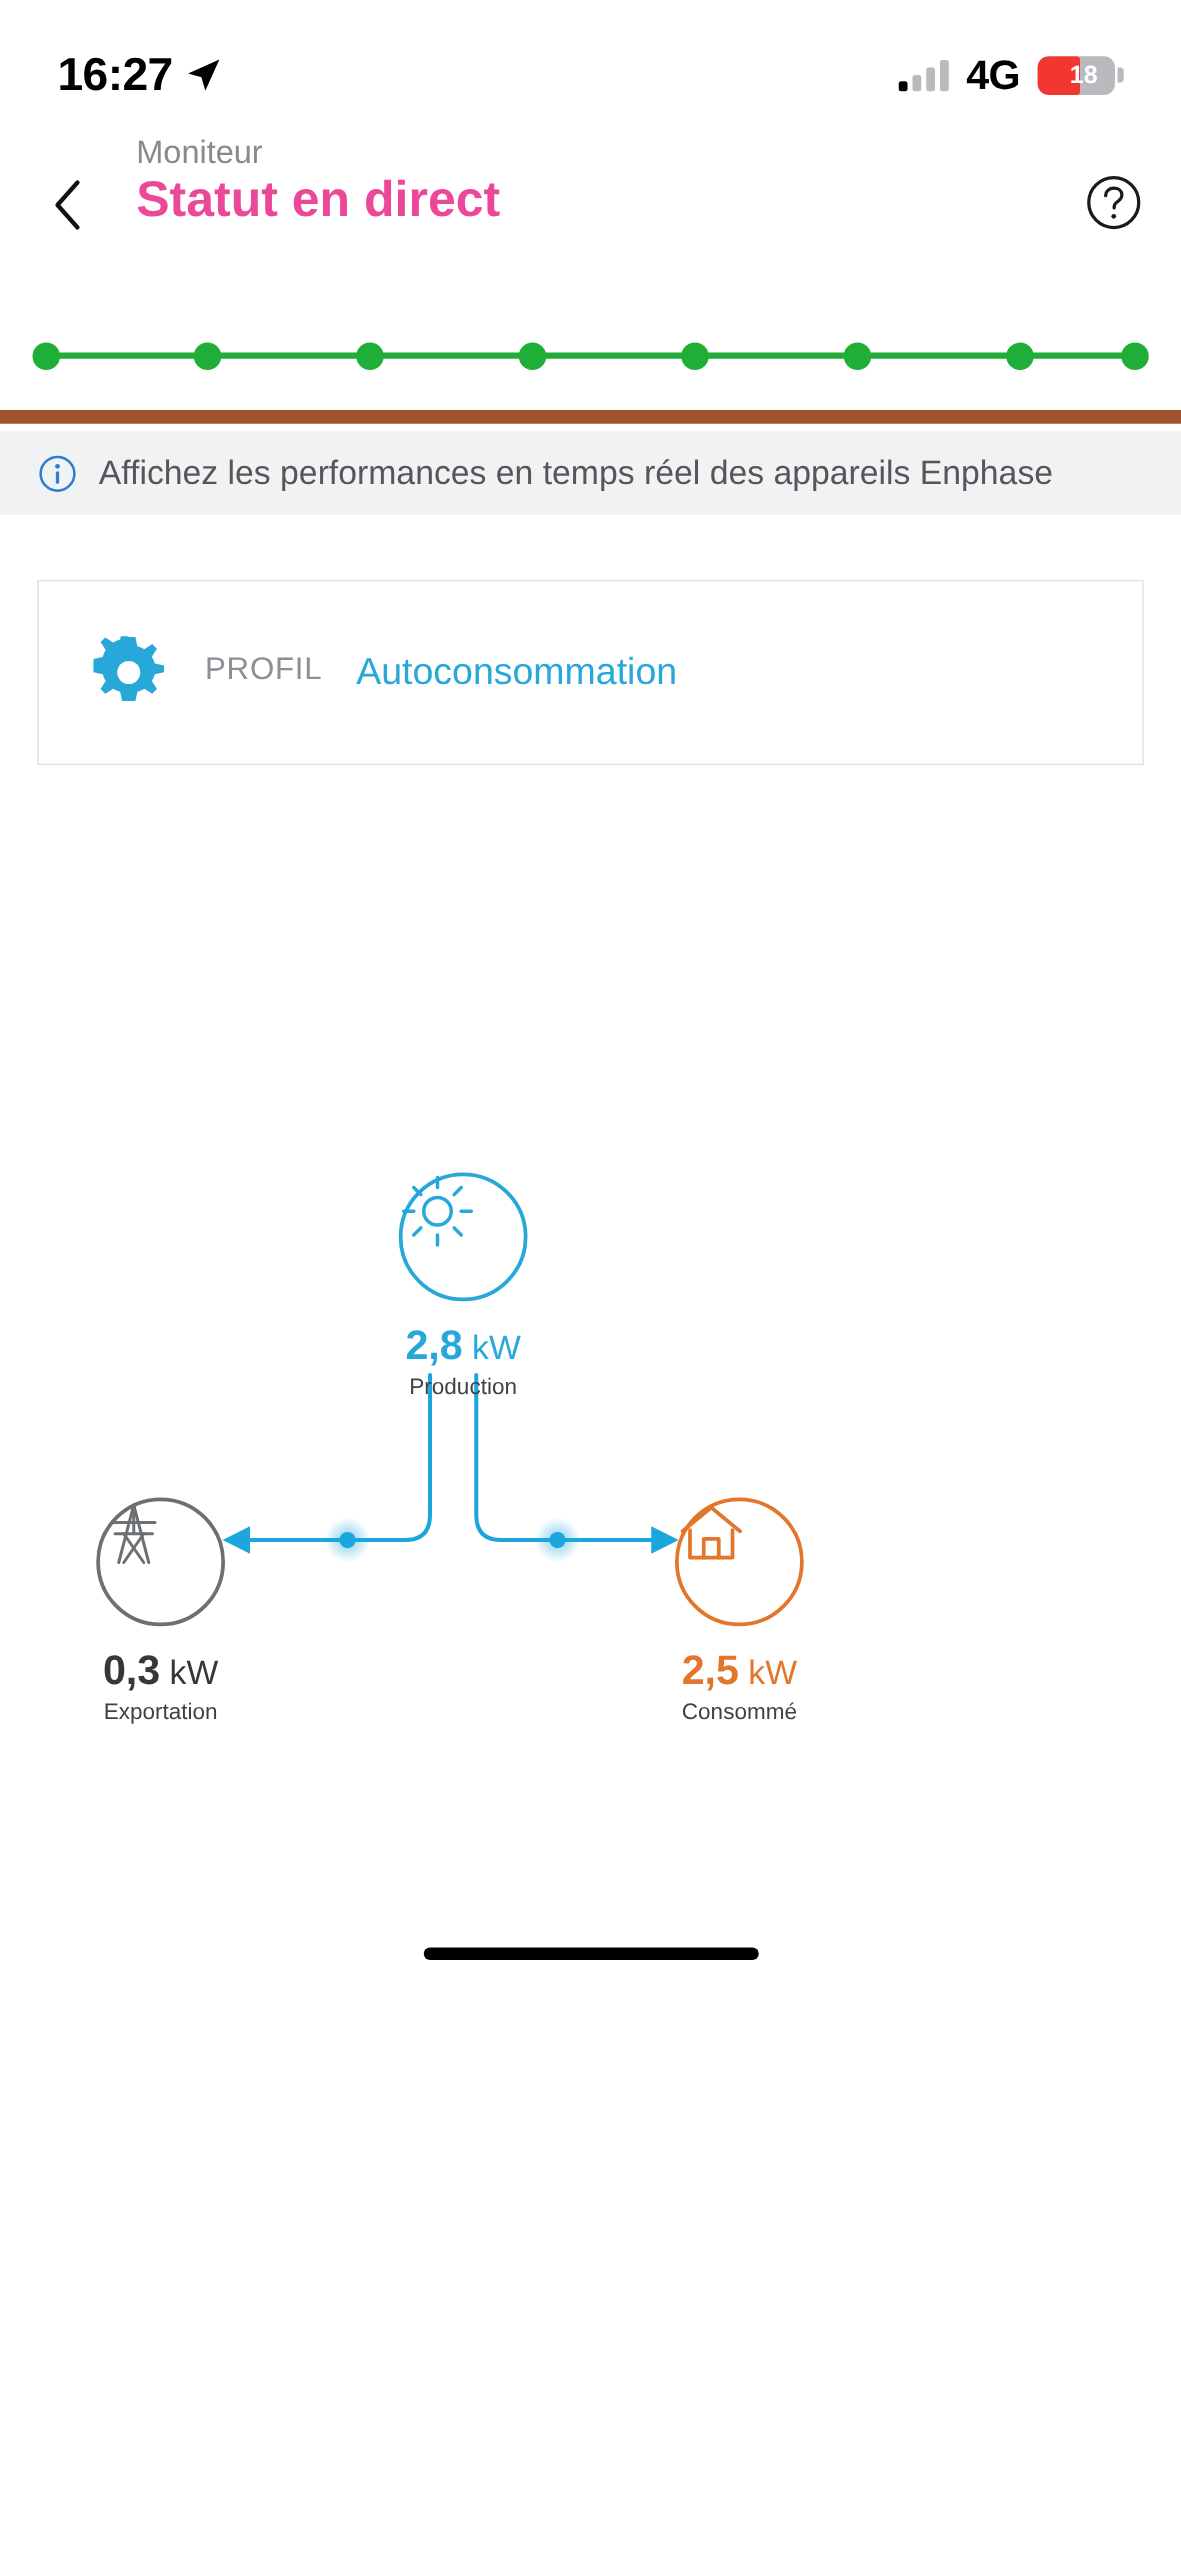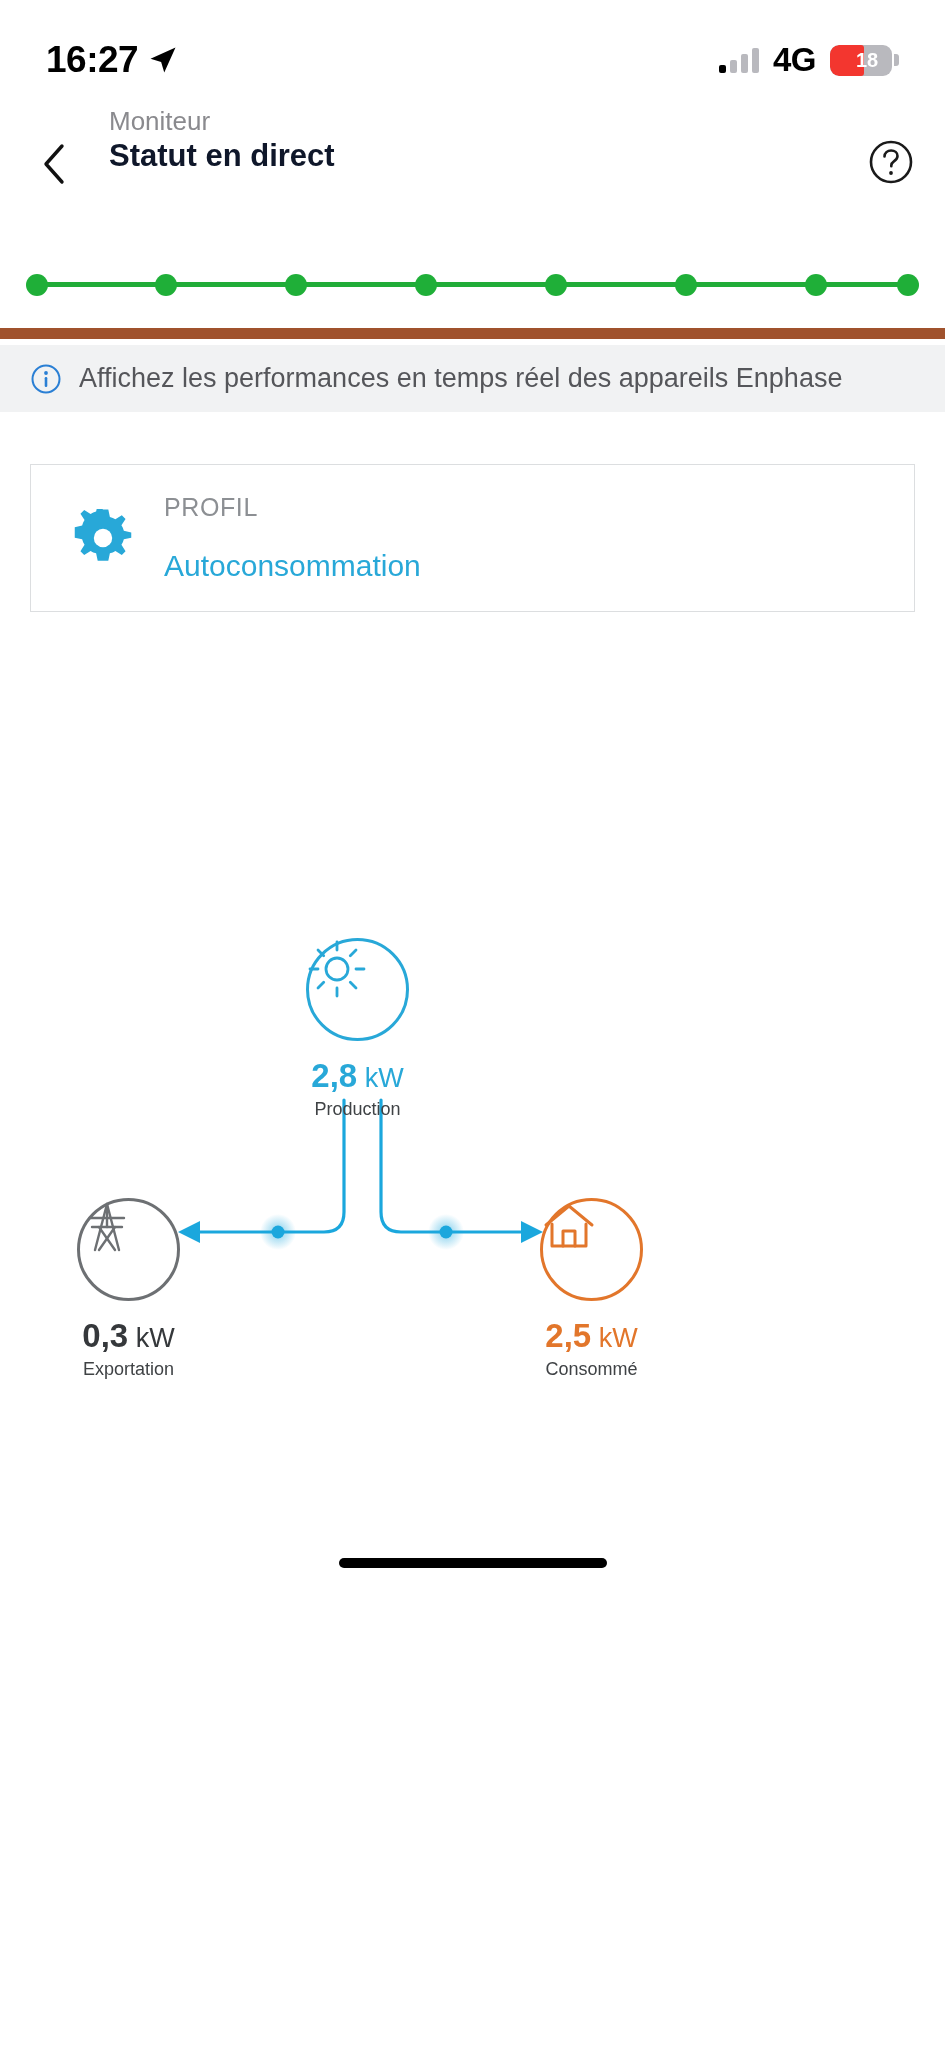--- a/index.html
+++ b/index.html
@@ -34,55 +34,55 @@
                    background:#f3362f; border-radius:9px 3px 3px 9px; }
   .battery .pct { position:relative; z-index:2; width:100%; text-align:center;
                   font-size:20px; font-weight:bold; color:#fff; }
   .batt-tip { width:5px; height:12px; background:#b9b9be; border-radius:0 3px 3px 0; margin-left:2px; }
 
   
   .header { position:absolute; top:128px; left:0; width:945px; height:80px; }
   .breadcrumb { position:absolute; left:109px; top:-22px; font-size:26px; color:#8a8a8e; }
   .back-btn { position:absolute; left:34px; top:14px; width:40px; height:44px;
               display:flex; align-items:center; justify-content:center; }
-  .page-title { position:absolute; left:109px; top:10px; font-size:31px; font-weight:bold; color:#0f172a; }
+  .page-title { position:absolute; left:109px; top:10px; font-size:40px; font-weight:bold; color:#ec4899; }
   .help-btn { position:absolute; right:30px; top:10px; width:48px; height:48px; }
 
   
   .track { position:absolute; top:266px; left:0; width:945px; height:36px; }
   .track-line { position:absolute; top:16px; left:37px; right:37px; height:5px; background:#21ac38; }
   .track-dot { position:absolute; top:8px; width:22px; height:22px; border-radius:50%; background:#1faf38; }
 
   
   .orange-bar { position:absolute; top:328px; left:0; width:945px; height:11px; background:#a0522d; }
 
   
   .info-banner { position:absolute; top:345px; left:0; width:945px; height:67px;
                  background:#f1f2f3; display:flex; align-items:center; padding-left:30px; gap:17px; }
   .info-text { font-size:27px; color:#55565a; }
 
   
   .profile-card { position:absolute; top:464px; left:30px; width:885px; height:148px;
                   border:1px solid #dcdee0; background:#fff; display:flex; align-items:center; padding-left:43px; gap:32px; }
-  .profile-texts { display:flex; flex-direction:column; gap:27px; }
+  .profile-texts { display:flex; gap:27px; }
   .profile-label { font-size:25px; color:#8c8f93; letter-spacing:0.6px; }
   .profile-value { font-size:30px; color:#28a8d8; }
 
   
   .flow { position:absolute; top:940px; left:0; width:945px; height:640px; }
   .flow svg { position:absolute; top:0; left:0; }
 
   .node { position:absolute; display:flex; flex-direction:column; align-items:center; }
   .node .ring { width:103px; height:103px; border-radius:50%; display:flex; align-items:center; justify-content:center; }
   .node .val { margin-top:16px; font-size:33px; white-space:nowrap; }
   .node .val b { font-weight:bold; }
   .node .val span.unit { font-size:27px; font-weight:normal; }
   .node .cap { margin-top:4px; font-size:18px; color:#3f4245; white-space:nowrap; }
 
-  .node-prod { left:306px; top:-2px; }
+  .node-prod { left:319px; top:-2px; }
   .node-prod .ring { border:3px solid #28a8d8; }
   .node-prod .val { color:#28a8d8; }
 
   .node-grid { left:77px; top:258px; }
   .node-grid .ring { border:3px solid #6d7073; }
   .node-grid .val { color:#35383b; }
 
   .node-home { left:540px; top:258px; }
   .node-home .ring { border:3px solid #e2762b; }
   .node-home .val { color:#e2762b; }

